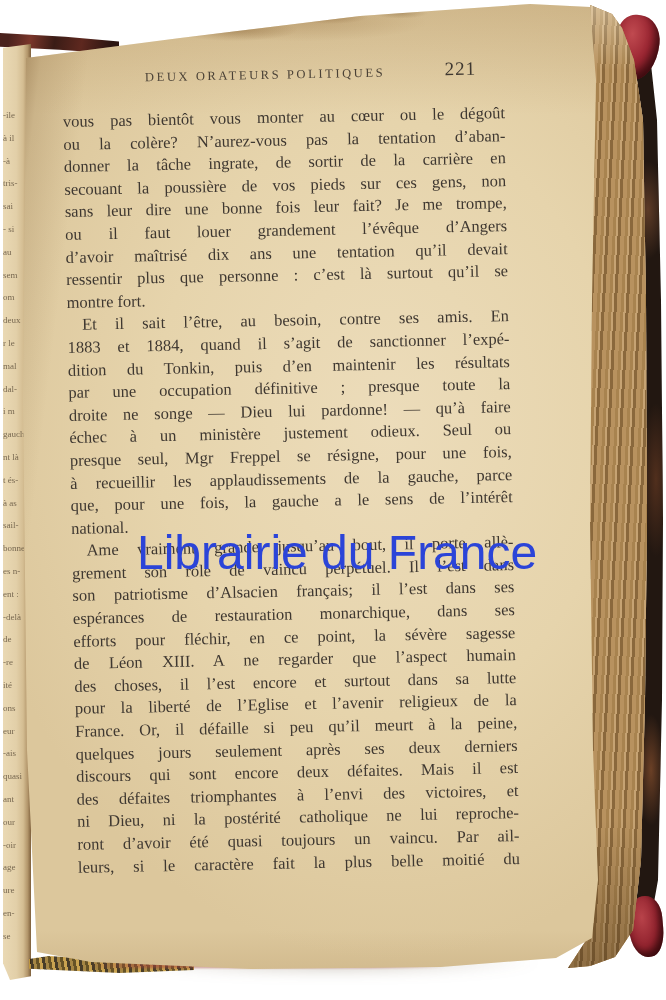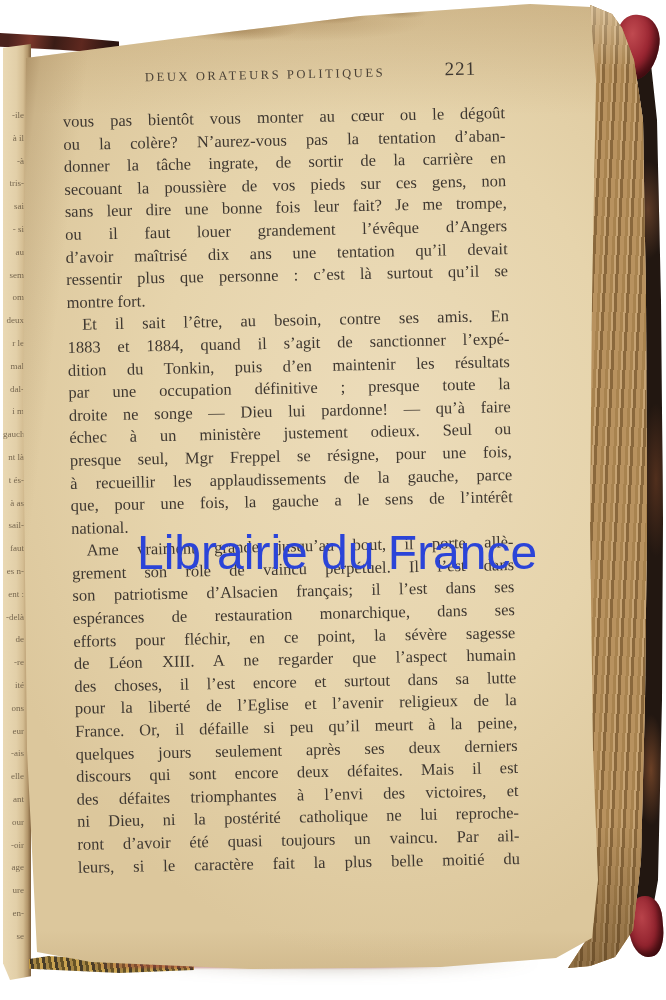--- a/index.html
+++ b/index.html
@@ -12,21 +12,21 @@
 
   
   .left-board-top{position:absolute;left:0;top:30px;width:119px;height:24px;
     clip-path:polygon(0 12%,55% 28%,100% 48%,100% 100%,50% 82%,0 70%);
     background:linear-gradient(100deg,#4a221d 8%,#7a362b 26%,#3a1c16 46%,#5e281f 68%,#2c1511 92%);}
 
   
   .left-sliver{position:absolute;left:3px;top:44px;width:28px;height:936px;
     clip-path:polygon(0 0.4%,100% 0,100% 99.6%,25% 100%,0 98.2%);
     background:linear-gradient(90deg,#ead9b4 0%,#e2cfa8 48%,#d4bd92 72%,#b2956a 88%,#7d5f3c 100%);}
-  .fragments{position:absolute;left:3px;top:104px;width:21px;text-align:right;
+  .fragments{position:absolute;left:3px;top:104px;width:21px;
     font-size:9px;line-height:22.8px;color:#63543f;filter:blur(0.6px);opacity:0.85;}
   .fragments div{height:22.8px;overflow:hidden;}
 
   
   .bottom-board{position:absolute;left:29px;top:956px;width:165px;height:17px;
     clip-path:polygon(0 18%,12% 0,100% 55%,100% 82%,55% 100%,0 75%);
     background:repeating-linear-gradient(80deg,#c49a3e 0 3px,#332711 3px 6px,#9c7930 6px 9px,#55400f 9px 12px);
     filter:blur(0.5px);opacity:0.9;}
   .bottom-redline{position:absolute;left:86px;top:963px;width:360px;height:5px;
     background:linear-gradient(90deg,rgba(170,70,60,0) 0%,rgba(170,70,60,0.55) 18%,rgba(160,60,55,0.45) 80%,rgba(170,70,60,0) 100%);
@@ -111,31 +111,31 @@
       <div>deux</div>
       <div>r le</div>
       <div>mal</div>
       <div>dal-</div>
       <div>i m</div>
       <div>gauche</div>
       <div>nt là</div>
       <div>t és-</div>
       <div>à as</div>
       <div>sail-</div>
-      <div>faut</div>
+      <div>bonne</div>
       <div>es n-</div>
       <div>ent :</div>
       <div>-delà</div>
       <div>de</div>
       <div>-re</div>
       <div>ité</div>
       <div>ons</div>
       <div>eur</div>
       <div>-ais</div>
-      <div>elle</div>
+      <div>quasi</div>
       <div>ant</div>
       <div>our</div>
       <div>-oir</div>
       <div>age</div>
       <div>ure</div>
       <div>en-</div>
       <div>se</div>
     </div>
 
   <div class="bottom-board"></div>

